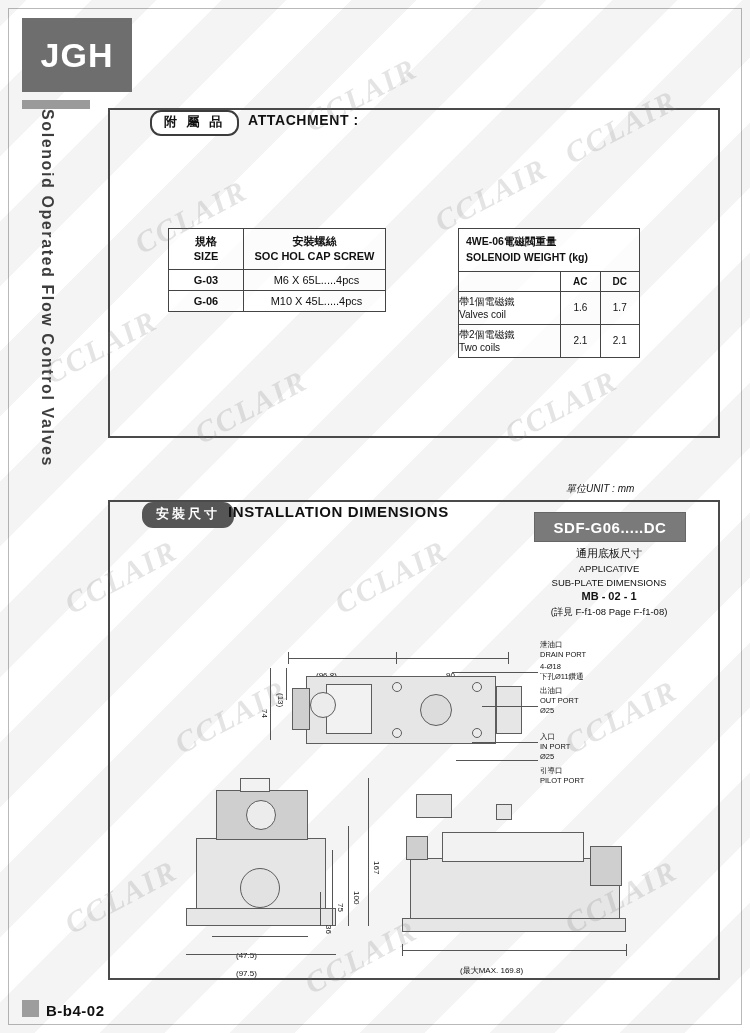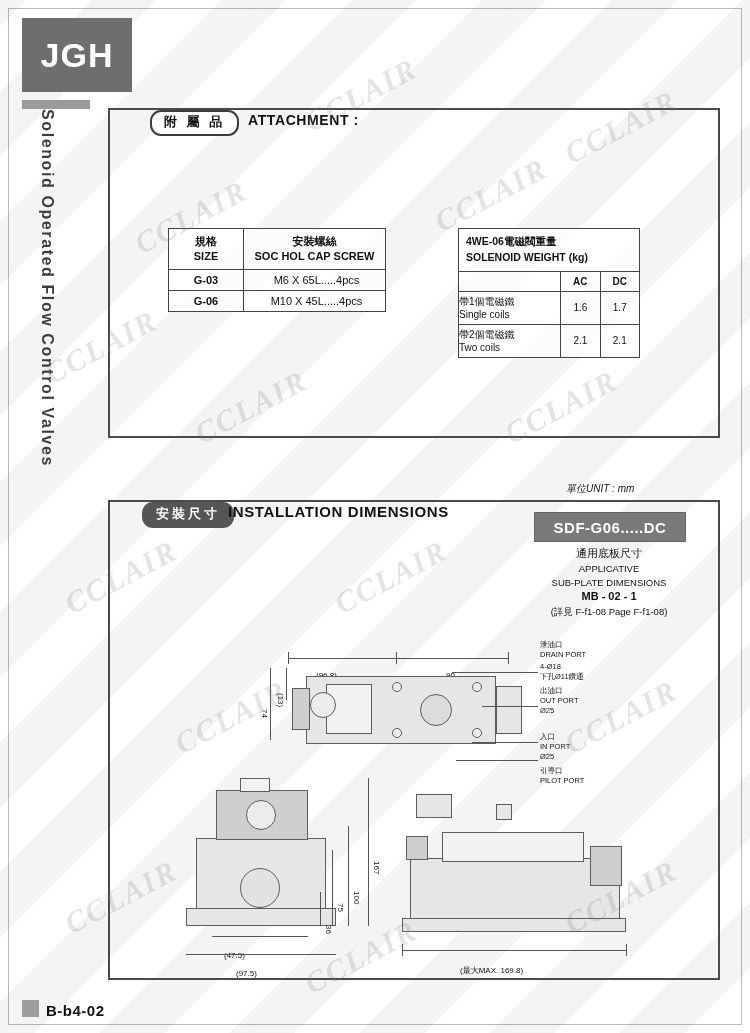--- a/index.html
+++ b/index.html
@@ -327,21 +327,21 @@
       </td>
     </tr>
     <tr>
       <td class="label">&nbsp;</td>
       <td class="acdc">AC</td>
       <td class="acdc">DC</td>
     </tr>
     <tr>
       <td class="label">
         <div>帶1個電磁鐵</div>
-        <div>Single coils</div>
+        <div>Valves coil</div>
       </td>
       <td>1.6</td>
       <td>1.7</td>
     </tr>
     <tr>
       <td class="label">
         <div>帶2個電磁鐵</div>
         <div>Two coils</div>
       </td>
       <td>2.1</td>
@@ -429,21 +429,21 @@
   <div class="ln vline" style="left:248px; top:158px; height:148px;"></div>
   <div class="dim-text v" style="left:252px; top:216px;">167</div>
   <div class="ln vline" style="left:228px; top:206px; height:100px;"></div>
   <div class="dim-text v" style="left:232px; top:246px;">100</div>
   <div class="ln vline" style="left:212px; top:230px; height:76px;"></div>
   <div class="dim-text v" style="left:216px; top:258px;">75</div>
   <div class="ln vline" style="left:200px; top:272px; height:34px;"></div>
   <div class="dim-text v" style="left:204px; top:280px;">36</div>
 
   <div class="ln hline" style="left:92px; top:316px; width:96px;"></div>
-  <div class="dim-text" style="left:104px; top:306px;">(47.5)</div>
+  <div class="dim-text" style="left:116px; top:306px;">(47.5)</div>
   <div class="ln hline" style="left:66px; top:334px; width:150px;"></div>
   <div class="dim-text" style="left:116px; top:324px;">(97.5)</div>
 
   <div class="body-shape" style="left:290px; top:238px; width:210px; height:62px;"></div>
   <div class="body-shape light" style="left:322px; top:212px; width:142px; height:30px;"></div>
   <div class="body-shape dark" style="left:286px; top:216px; width:22px; height:24px;"></div>
   <div class="body-shape" style="left:296px; top:174px; width:36px; height:24px;"></div>
   <div class="body-shape" style="left:376px; top:184px; width:16px; height:16px;"></div>
   <div class="body-shape dark" style="left:470px; top:226px; width:32px; height:40px;"></div>
   <div class="body-shape" style="left:282px; top:298px; width:224px; height:14px;"></div>

